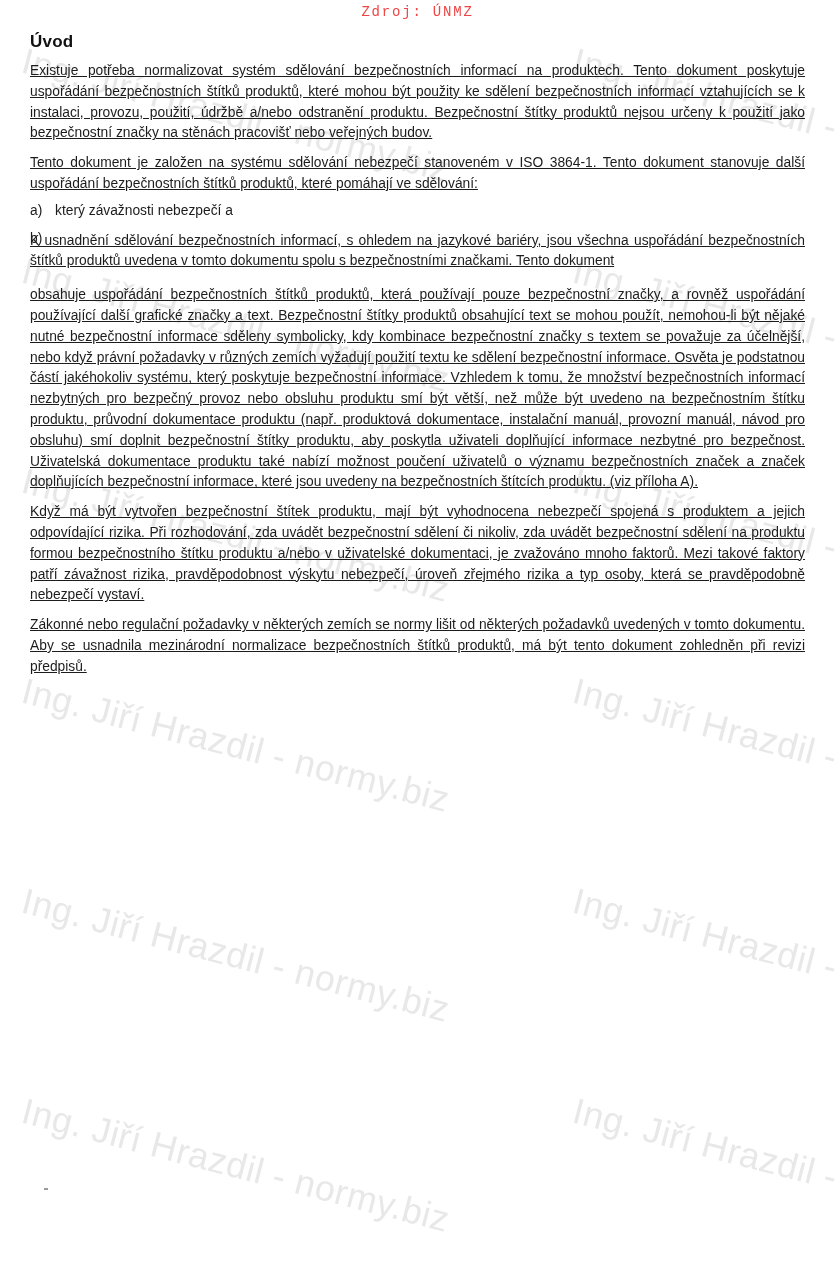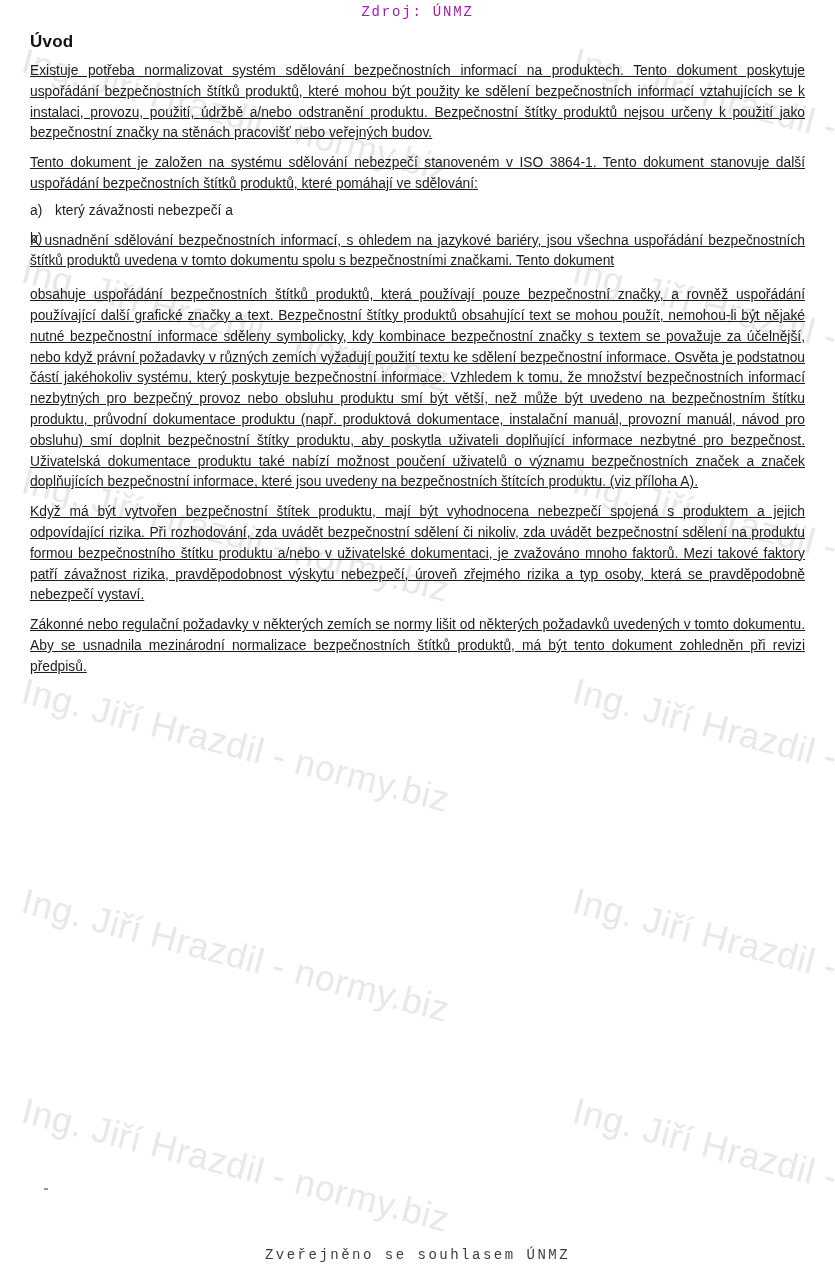--- a/index.html
+++ b/index.html
@@ -113,21 +113,21 @@
       <span class="wm" style="left: 579px; top: 460px; color: rgb(232, 232, 232); transform: rotate(14.5deg);">Ing. Jiří Hrazdil - normy.biz</span>
       <span class="wm" style="left: 28px; top: 670px; color: rgb(232, 232, 232); transform: rotate(14.5deg);">Ing. Jiří Hrazdil - normy.biz</span>
       <span class="wm" style="left: 579px; top: 670px; color: rgb(232, 232, 232); transform: rotate(14.5deg);">Ing. Jiří Hrazdil - normy.biz</span>
       <span class="wm" style="left: 28px; top: 880px; color: rgb(232, 232, 232); transform: rotate(14.5deg);">Ing. Jiří Hrazdil - normy.biz</span>
       <span class="wm" style="left: 579px; top: 880px; color: rgb(232, 232, 232); transform: rotate(14.5deg);">Ing. Jiří Hrazdil - normy.biz</span>
       <span class="wm" style="left: 28px; top: 1090px; color: rgb(232, 232, 232); transform: rotate(14.5deg);">Ing. Jiří Hrazdil - normy.biz</span>
       <span class="wm" style="left: 579px; top: 1090px; color: rgb(232, 232, 232); transform: rotate(14.5deg);">Ing. Jiří Hrazdil - normy.biz</span>
     </div>
 
   <div class="content">
-    <div class="doc-header" style="color: #a21caf;">Zdroj: ÚNMZ</div>
+    <div class="doc-header" style="color: #ef4444;">Zdroj: ÚNMZ</div>
 
     <h1 class="doc-title">Úvod</h1>
 
     <p class="para">Existuje potřeba normalizovat systém sdělování bezpečnostních informací na produktech. Tento dokument poskytuje uspořádání bezpečnostních štítků produktů, které mohou být použity ke sdělení bezpečnostních informací vztahujících se k instalaci, provozu, použití, údržbě a/nebo odstranění produktu. Bezpečnostní štítky produktů nejsou určeny k použití jako bezpečnostní značky na stěnách pracovišť nebo veřejných budov.</p>
 
     <p class="para">Tento dokument je založen na systému sdělování nebezpečí stanoveném v ISO 3864-1. Tento dokument stanovuje další uspořádání bezpečnostních štítků produktů, které pomáhají ve sdělování:</p>
 
     <div class="list-item">
       <span class="marker">a)</span>
       <span class="li-text">který závažnosti nebezpečí a</span>
@@ -141,14 +141,13 @@
 
     <p class="para part2">obsahuje uspořádání bezpečnostních štítků produktů, která používají pouze bezpečnostní značky, a rovněž uspořádání používající další grafické značky a text. Bezpečnostní štítky produktů obsahující text se mohou použít, nemohou-li být nějaké nutné bezpečnostní informace sděleny symbolicky, kdy kombinace bezpečnostní značky s textem se považuje za účelnější, nebo když právní požadavky v různých zemích vyžadují použití textu ke sdělení bezpečnostní informace. Osvěta je podstatnou částí jakéhokoliv systému, který poskytuje bezpečnostní informace. Vzhledem k tomu, že množství bezpečnostních informací nezbytných pro bezpečný provoz nebo obsluhu produktu smí být větší, než může být uvedeno na bezpečnostním štítku produktu, průvodní dokumentace produktu (např. produktová dokumentace, instalační manuál, provozní manuál, návod pro obsluhu) smí doplnit bezpečnostní štítky produktu, aby poskytla uživateli doplňující informace nezbytné pro bezpečnost. Uživatelská dokumentace produktu také nabízí možnost poučení uživatelů o významu bezpečnostních značek a značek doplňujících bezpečnostní informace, které jsou uvedeny na bezpečnostních štítcích produktu. (viz příloha A).</p>
 
     <p class="para">Když má být vytvořen bezpečnostní štítek produktu, mají být vyhodnocena nebezpečí spojená s produktem a jejich odpovídající rizika. Při rozhodování, zda uvádět bezpečnostní sdělení či nikoliv, zda uvádět bezpečnostní sdělení na produktu formou bezpečnostního štítku produktu a/nebo v uživatelské dokumentaci, je zvažováno mnoho faktorů. Mezi takové faktory patří závažnost rizika, pravděpodobnost výskytu nebezpečí, úroveň zřejmého rizika a typ osoby, která se pravděpodobně nebezpečí vystaví.</p>
 
     <p class="para">Zákonné nebo regulační požadavky v některých zemích se normy lišit od některých požadavků uvedených v tomto dokumentu. Aby se usnadnila mezinárodní normalizace bezpečnostních štítků produktů, má být tento dokument zohledněn při revizi předpisů.</p>
   </div>
 
   <div class="stray"></div>
 
-  <div class="doc-footer">Zveřejněno se souhlasem ÚNMZ</div>
 </div>
 
 </body></html>

